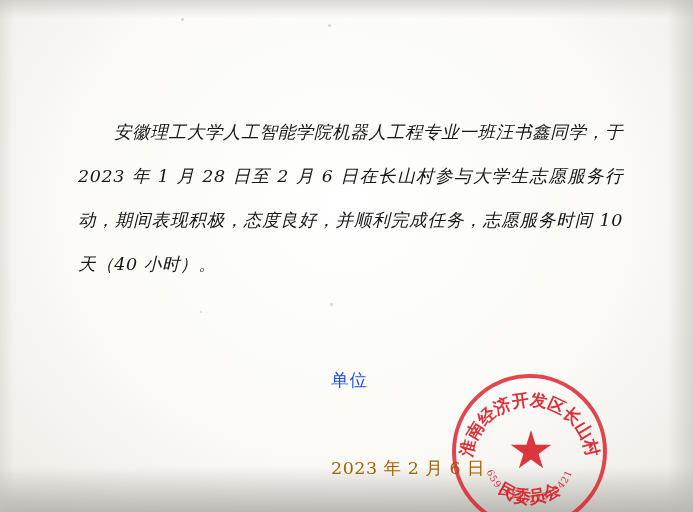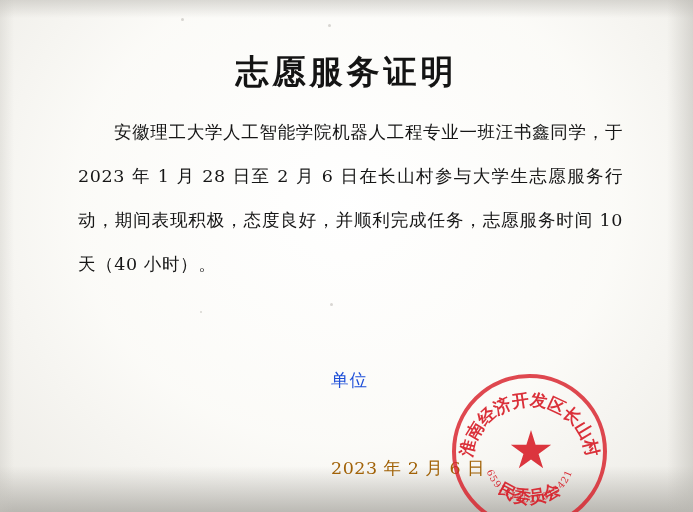--- a/index.html
+++ b/index.html
@@ -73,20 +73,21 @@
   .body-block {
     position: absolute;
     top: 110px;
     left: 78px;
     width: 545px;
     color: #161616;
     font-size: 17.5px;
     line-height: 44px;
     letter-spacing: 0.6px;
     font-family: "DejaVu Serif", "Liberation Serif", serif;
+    font-style: italic;
   }
   .para {
     text-indent: 36px;
     text-align: justify;
     text-justify: inter-ideograph;
   }
   .para-closing {
     margin-top: 22px;
     text-indent: 0;
   }
@@ -182,21 +183,20 @@
   <div class="edge-shadow-top"></div>
   <div class="edge-shadow-bottom"></div>
   <div class="edge-shadow-left"></div>
   <div class="edge-shadow-right"></div>
 
   <div class="speck" style="left:181px; top:18px; width:3px; height:3px;"></div>
   <div class="speck" style="left:328px; top:24px; width:3px; height:3px;"></div>
   <div class="speck" style="left:330px; top:303px; width:3px; height:3px;"></div>
   <div class="speck" style="left:200px; top:311px; width:2px; height:2px;"></div>
 
-  <div class="doc-title">志愿服务证明</div>
 
   <div class="body-block">
     <div class="para">安徽理工大学人工智能学院机器人工程专业一班汪书鑫同学，于 2023 年 1 月 28 日至 2 月 6 日在长山村参与大学生志愿服务行动，期间表现积极，态度良好，并顺利完成任务，志愿服务时间 10 天（40 小时）。</div>
   </div>
 
   <div class="signature-zone">
     <div class="sig-unit">单位</div>
     <div class="sig-date">2023 年 2 月 6 日</div>
   </div>
 

